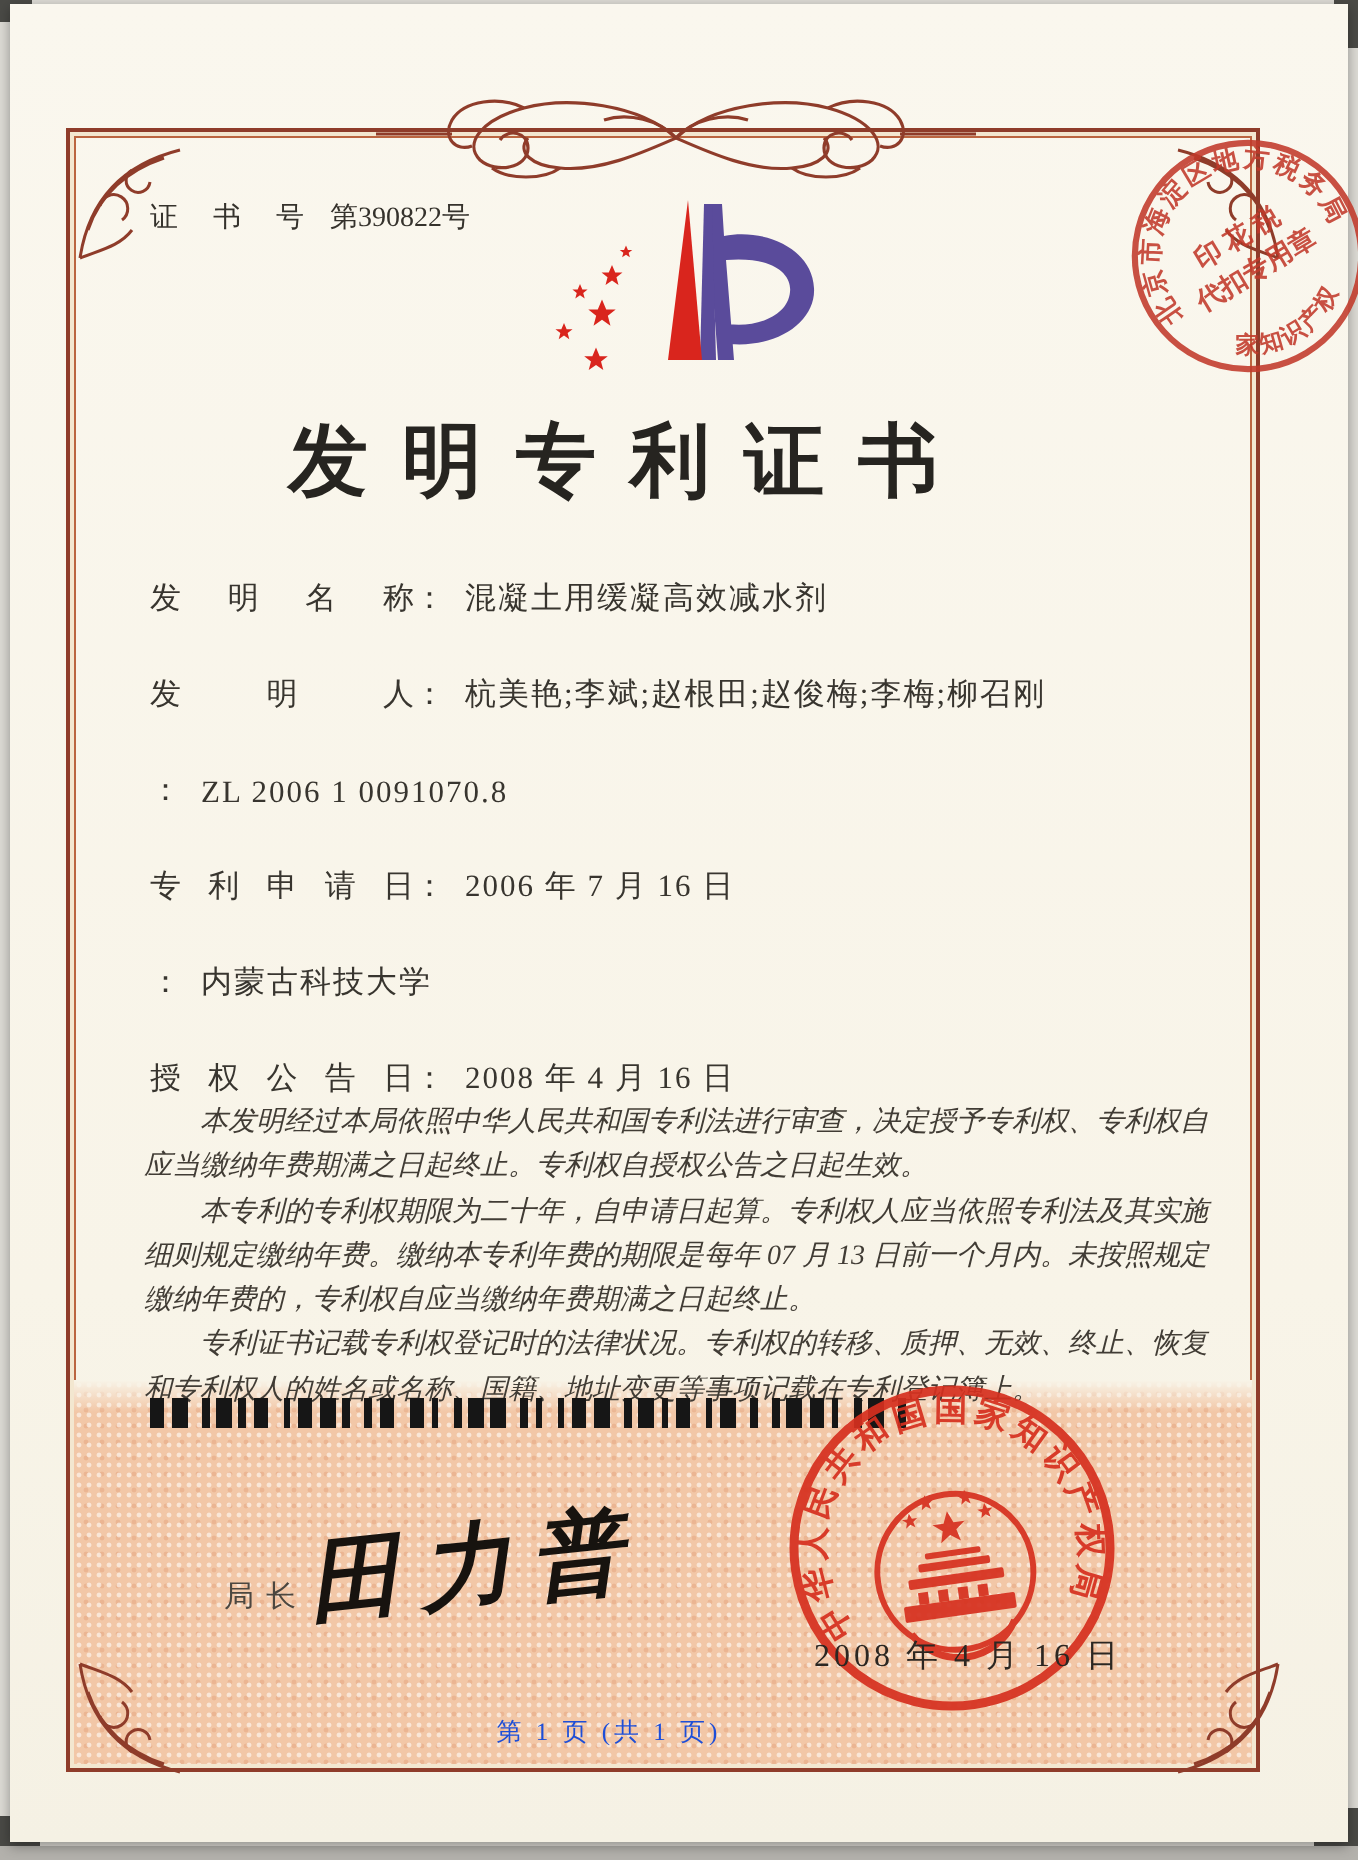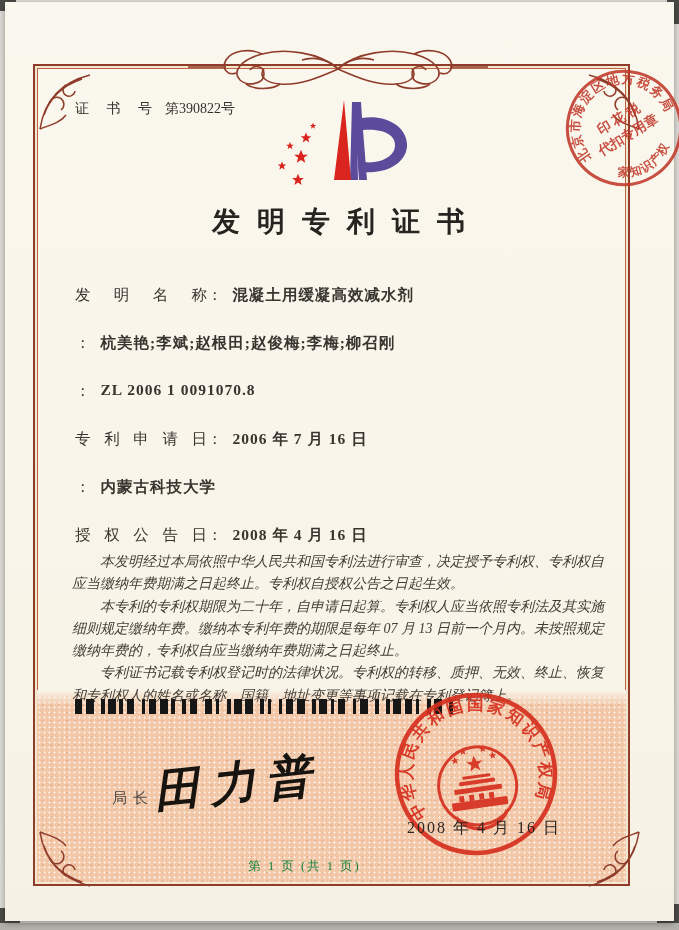--- a/index.html
+++ b/index.html
@@ -40,28 +40,28 @@
 
   .cert-no { position:absolute; left:75px; top:100px; z-index:4; font-size:14px; color:#35322c; }
   .cert-no .lbl { letter-spacing:7px; margin-right:6px; }
 
   .logo { position:absolute; left:270px; top:90px; width:152px; height:118px; z-index:4; }
 
   .tax-stamp { position:absolute; left:552px; top:56px; width:144px; height:144px; z-index:6;
                transform:rotate(-31deg); opacity:.88; }
 
   .title { position:absolute; left:33px; top:203px; width:547px; text-align:center; z-index:4;
-           font-size:28px; font-weight:bold; color:#262420; letter-spacing:17px; text-indent:17px;margin-left:32px; }
+           font-size:40px; font-weight:bold; color:#262420; letter-spacing:17px; text-indent:17px; }
 
   .fields { position:absolute; left:75px; top:285px; width:520px; z-index:4; }
-  .field-row { display:flex; align-items:flex-start; height:25px; margin-bottom:23px;
+  .field-row { display:flex; align-items:flex-end; height:25px; margin-bottom:23px;
                font-size:15.5px; color:#38352f; }
   .field-row .f-label { display:inline-block; width:132px; text-align:justify; text-align-last:justify; }
   .field-row .f-colon { margin-right:10px; }
-  .field-row .f-value { letter-spacing:1px;font-weight:bold; }
+  .field-row .f-value { letter-spacing:1px; }
 
   .body-text { position:absolute; left:72px; top:551px; width:532px; z-index:4;
                font-size:14px; line-height:22.3px; color:#413c35; text-align:justify;
                font-style:italic; }
   .body-text p { text-indent:2em; }
 
   .barcode { position:absolute; left:75px; top:699px; width:382px; height:15px; z-index:4;
              display:flex; }
 
   .official-seal { position:absolute; left:390px; top:688px; width:172px; height:172px; z-index:5;
@@ -70,21 +70,21 @@
   .director { position:absolute; left:112px; top:779px; z-index:4; font-size:15px;
               letter-spacing:6px; color:#4c4740;margin-top:10px; }
   .signature { position:absolute; left:148px; top:738px; width:190px; height:86px; z-index:4; }
   .signature text { font-family:"Liberation Serif", serif; font-style:italic; font-weight:bold;
                     fill:#17130f; font-size:46px; letter-spacing:10px; }
 
   .issue-date { position:absolute; left:407px; top:818px; z-index:6; font-size:16px;
                 color:#2c2722; letter-spacing:2px; }
 
   .page-footer { position:absolute; left:33px; top:858px; width:543px; text-align:center; z-index:4;
-                 font-size:12.5px; color:#15803d; letter-spacing:2px; }
+                 font-size:12.5px; color:#1d4ed8; letter-spacing:2px; }
 
   svg text { font-family:"Liberation Serif", serif; }
 </style>
 </head>
 <body>
 
 <div class="corner tl"></div>
 <div class="corner tr"></div>
 <div class="corner bl"></div>
 <div class="corner br"></div>
@@ -181,20 +181,21 @@
 
 <div class="title">发明专利证书</div>
 
 <div class="fields">
   <div class="field-row">
     <span class="f-label">发明名称</span>
       <span class="f-colon">：</span>
       <span class="f-value">混凝土用缓凝高效减水剂</span>
   </div>
   <div class="field-row">
+    <span class="f-label">发明人</span>
       <span class="f-colon">：</span>
       <span class="f-value">杭美艳;李斌;赵根田;赵俊梅;李梅;柳召刚</span>
   </div>
   <div class="field-row">
       <span class="f-colon">：</span>
       <span class="f-value">ZL 2006 1 0091070.8</span>
   </div>
   <div class="field-row">
     <span class="f-label">专利申请日</span>
       <span class="f-colon">：</span>

